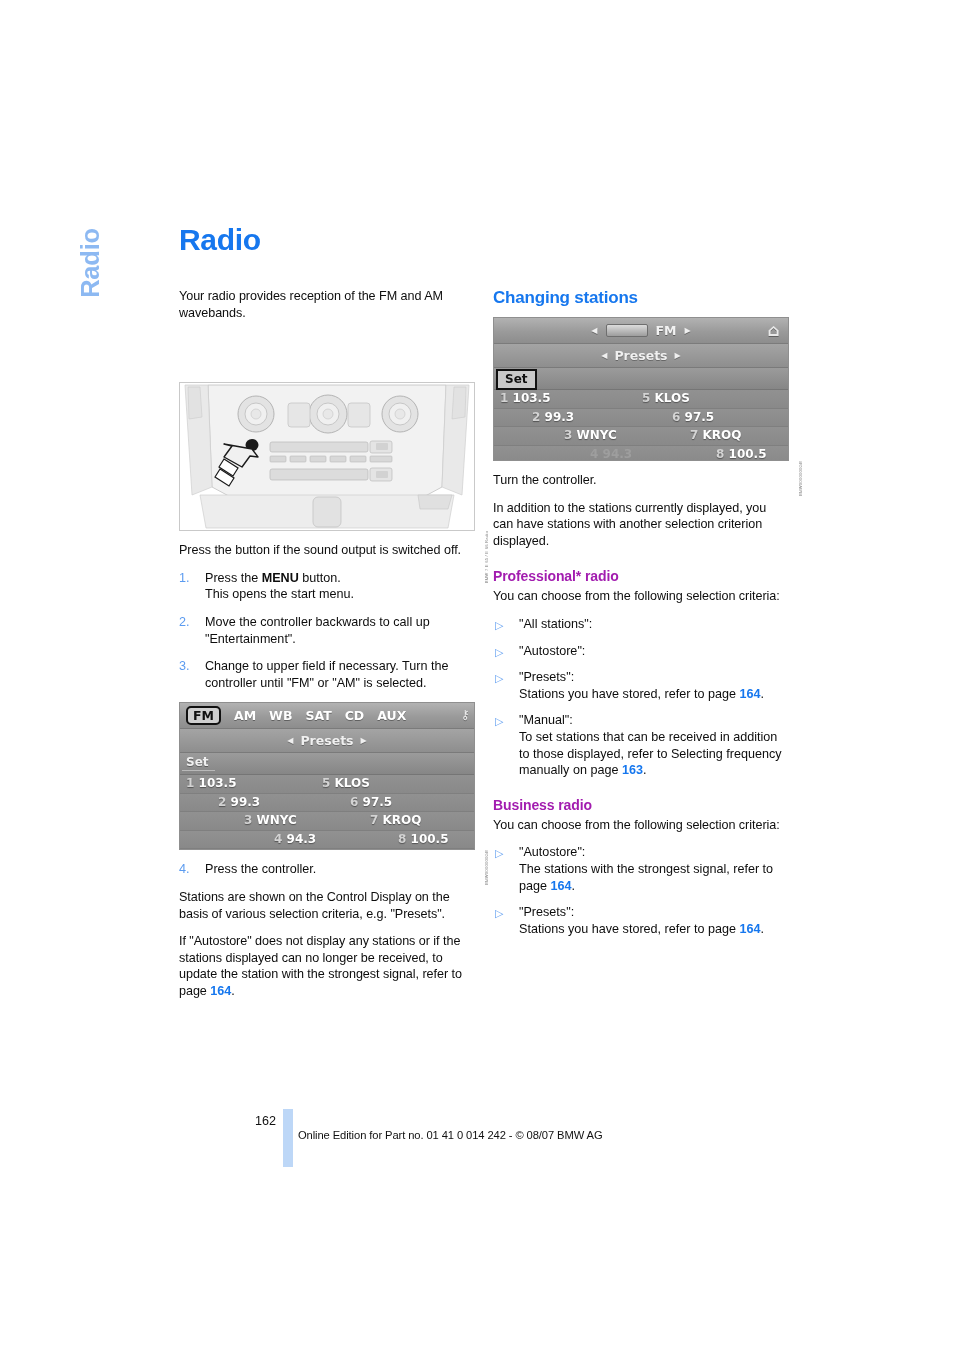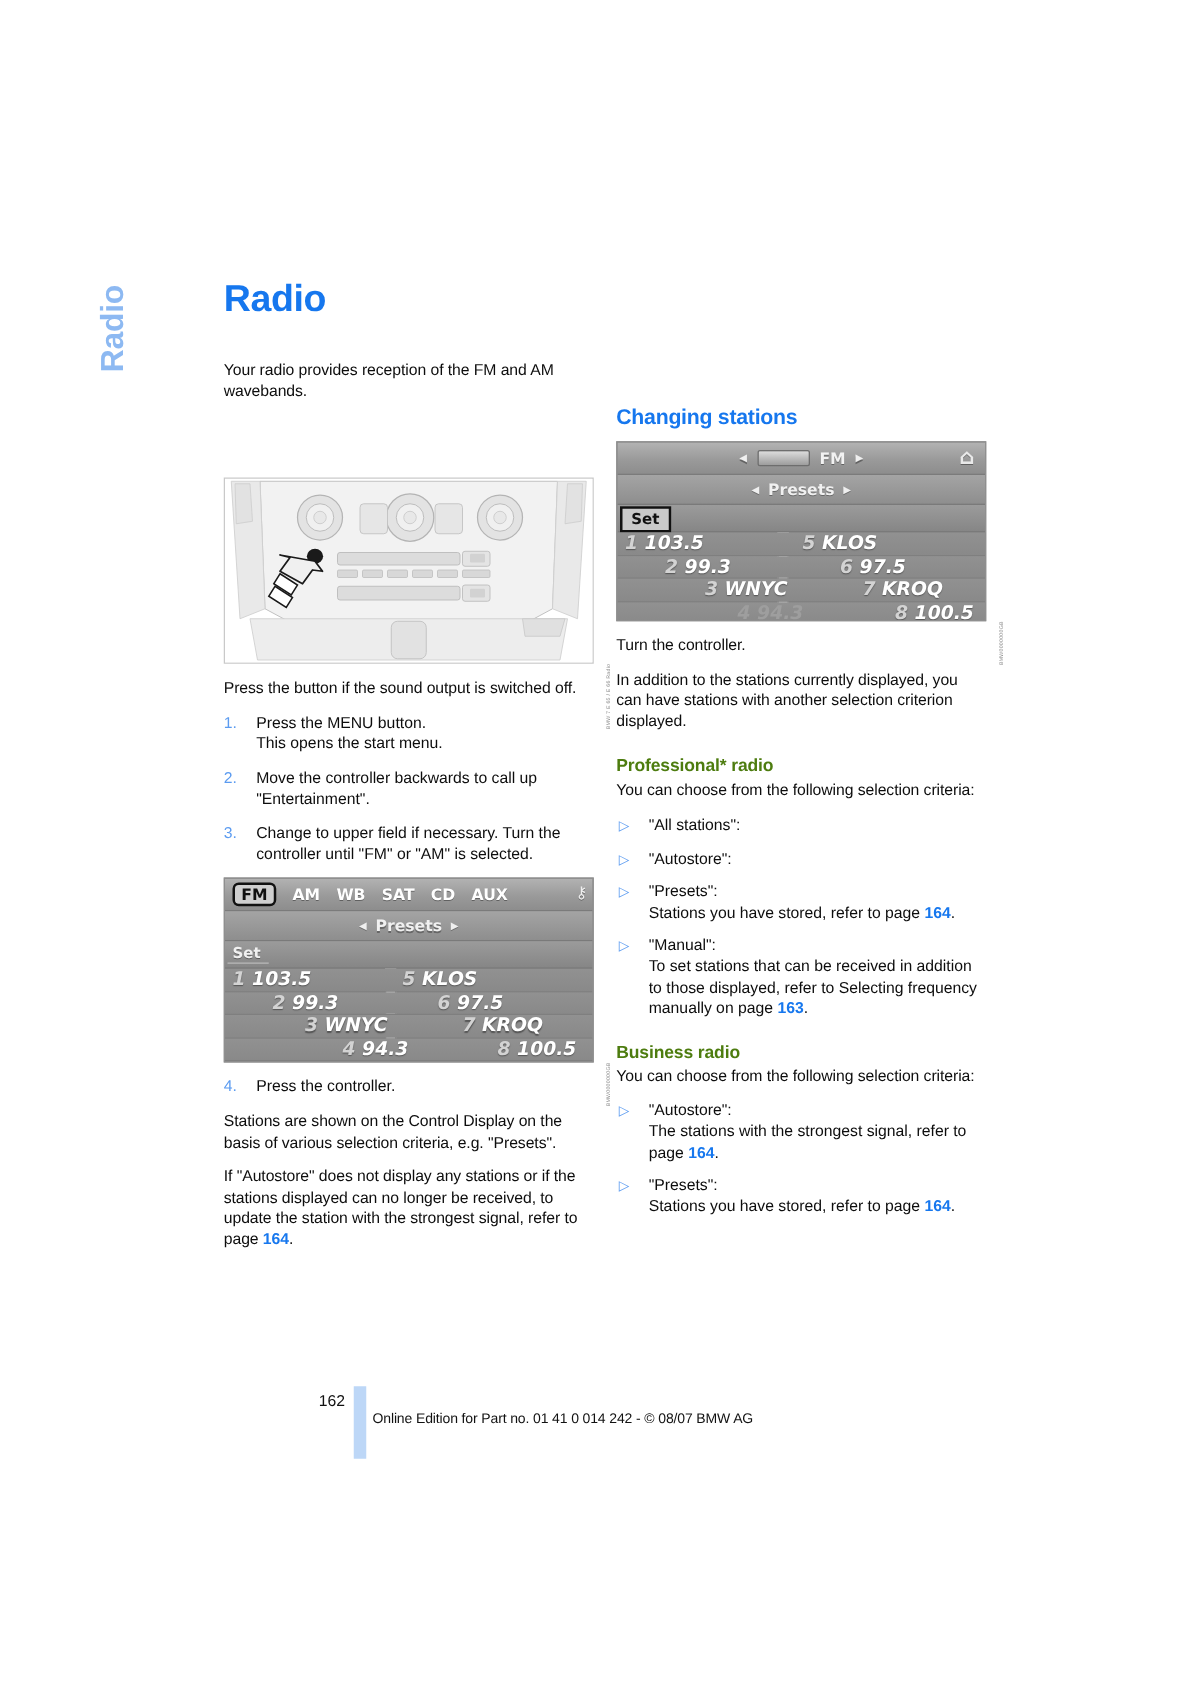--- a/index.html
+++ b/index.html
@@ -53,42 +53,42 @@
     letter-spacing: -0.3px;
   }
 
   
   .col {
     position: absolute;
     width: 296px;
     top: 288px;
   }
   .col-left  { left: 179px; }
-  .col-right { left: 493px; margin-top: 36px; }
+  .col-right { left: 493px; }
 
   p, .para {
     margin: 0 0 11px 0;
     font-size: 12.6px;
     line-height: 16.6px;
     color: #0d0d0d;
     letter-spacing: -0.05px;
   }
 
   h2.section {
     margin: 0 0 9px 0;
     font-size: 17px;
     font-weight: bold;
     color: #1677EE;
     letter-spacing: -0.2px;
   }
   h3.subsection {
     margin: 0 0 4px 0;
     font-size: 14px;
     font-weight: bold;
-    color: #4d7c0f;
+    color: #a21caf;
     letter-spacing: -0.1px;
   }
   .spacer-lg { height: 50px; }
   .spacer-sm { height: 8px; }
 
   a.pageref, .pageref {
     color: #1677EE;
     text-decoration: none;
     font-weight: bold;
   }
@@ -108,21 +108,21 @@
     line-height: 16.6px;
     color: #0d0d0d;
   }
   ol.steps > li .num {
     position: absolute;
     left: 0;
     top: 0;
     color: #5B9BF0;
     font-size: 12.6px;
   }
-  .bold { font-weight: normal; }
+  .bold { font-weight: bold; }
 
   
   ul.tri {
     margin: 0;
     padding: 0;
     list-style: none;
   }
   ul.tri > li {
     position: relative;
     padding-left: 26px;
@@ -281,27 +281,26 @@
   }
   .pg-row {
     position: relative;
     height: 17.5px;
     border-bottom: 1px solid #7f7f7f;
     background: linear-gradient(180deg,#919191,#898989);
   }
   .pg-row .cell {
     position: absolute;
     top: 0;
-    font-size: 15px;
+    font-size: 12px;
     font-weight: bold;
     color: #ffffff;
     line-height: 17px;
     text-shadow: 0 1px 1px rgba(0,0,0,.4);
     white-space: nowrap;
-    font-style: italic;
   }
   .pg-row .cell .idx { color: #d3d3d3; font-weight: bold; }
   .pg-row .cell.dim { color: #9e9e9e; text-shadow: none; }
   .pg-row .cell.dim .idx { color: #9e9e9e; }
   .scroll-thumb {
     position: absolute;
     left: 128px;
     top: 0;
     width: 7px;
     height: 70px;

